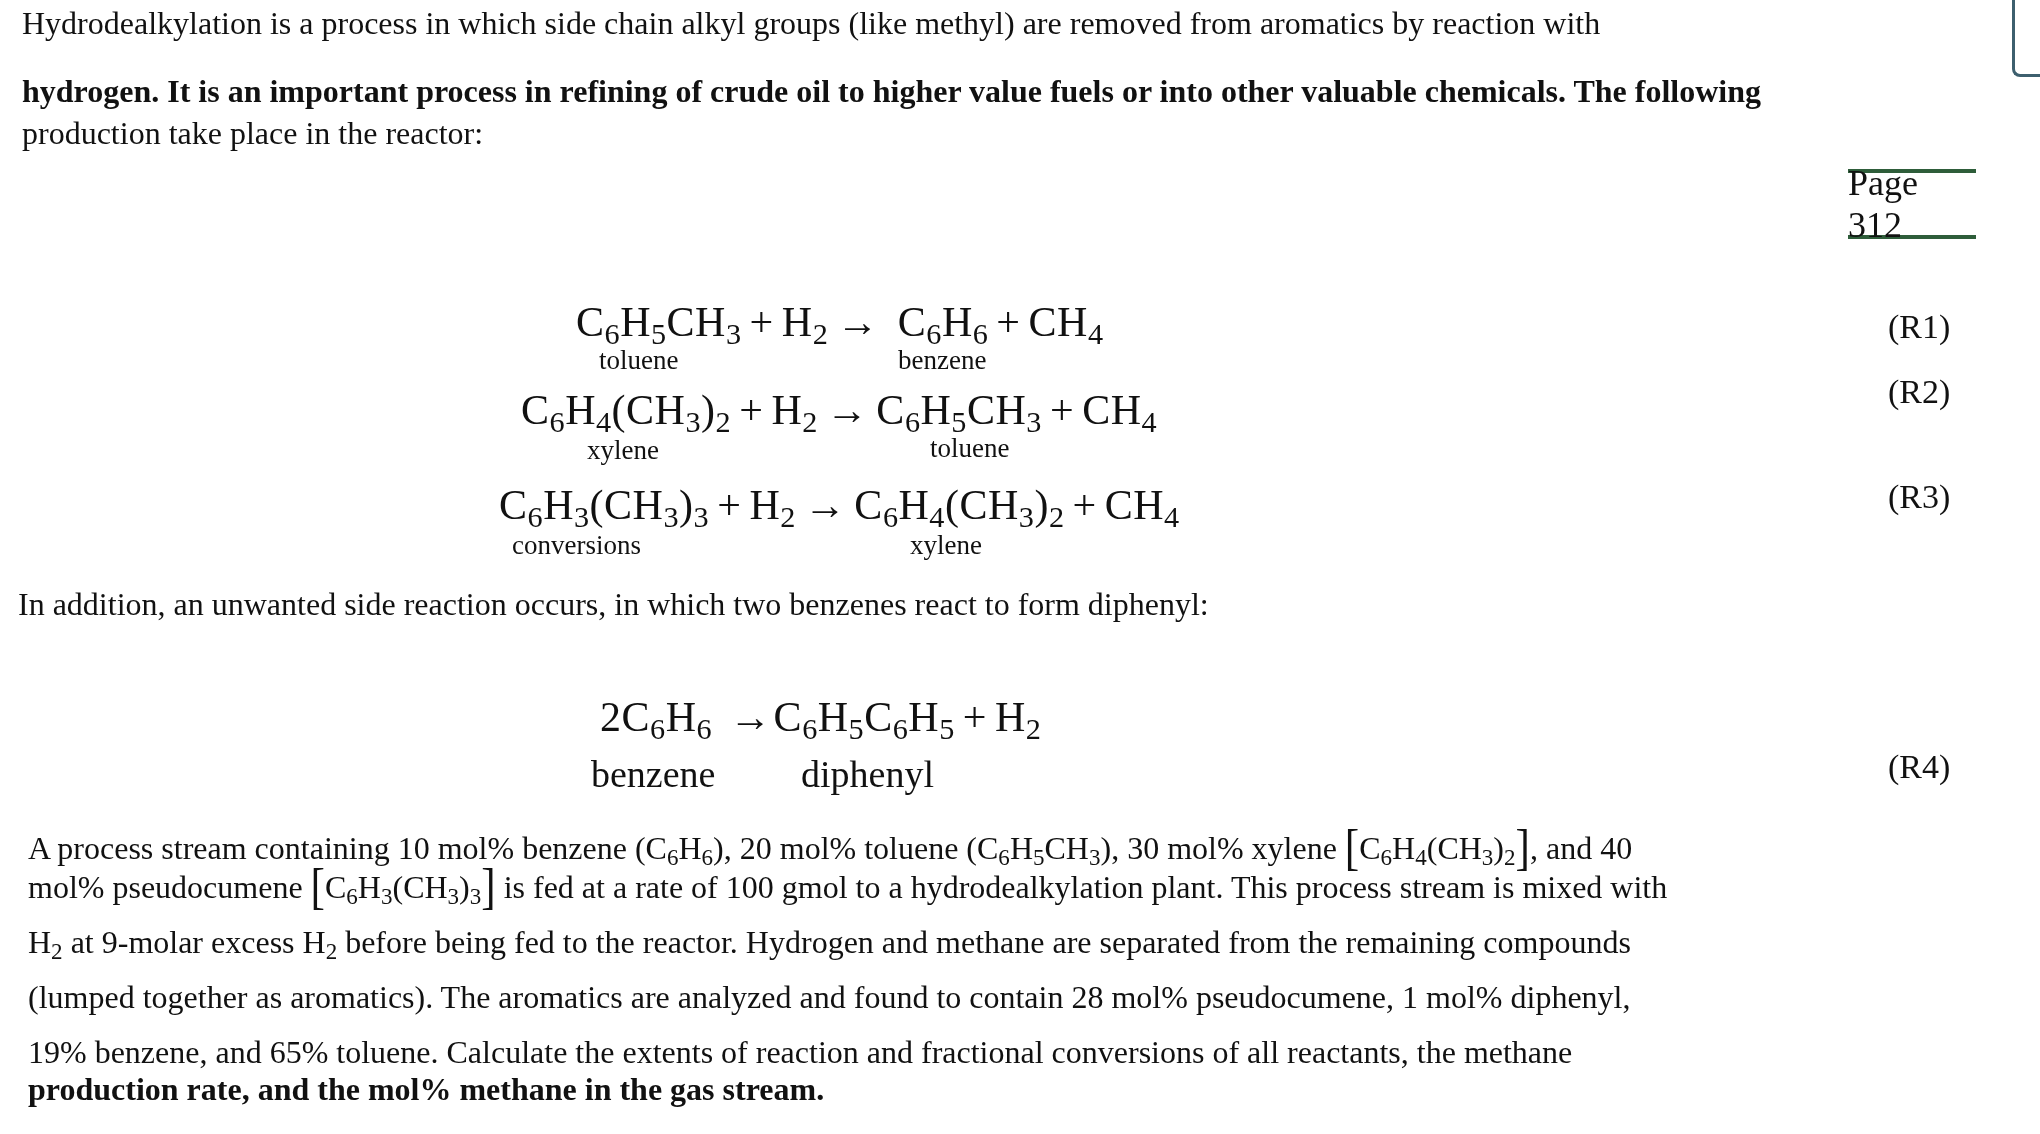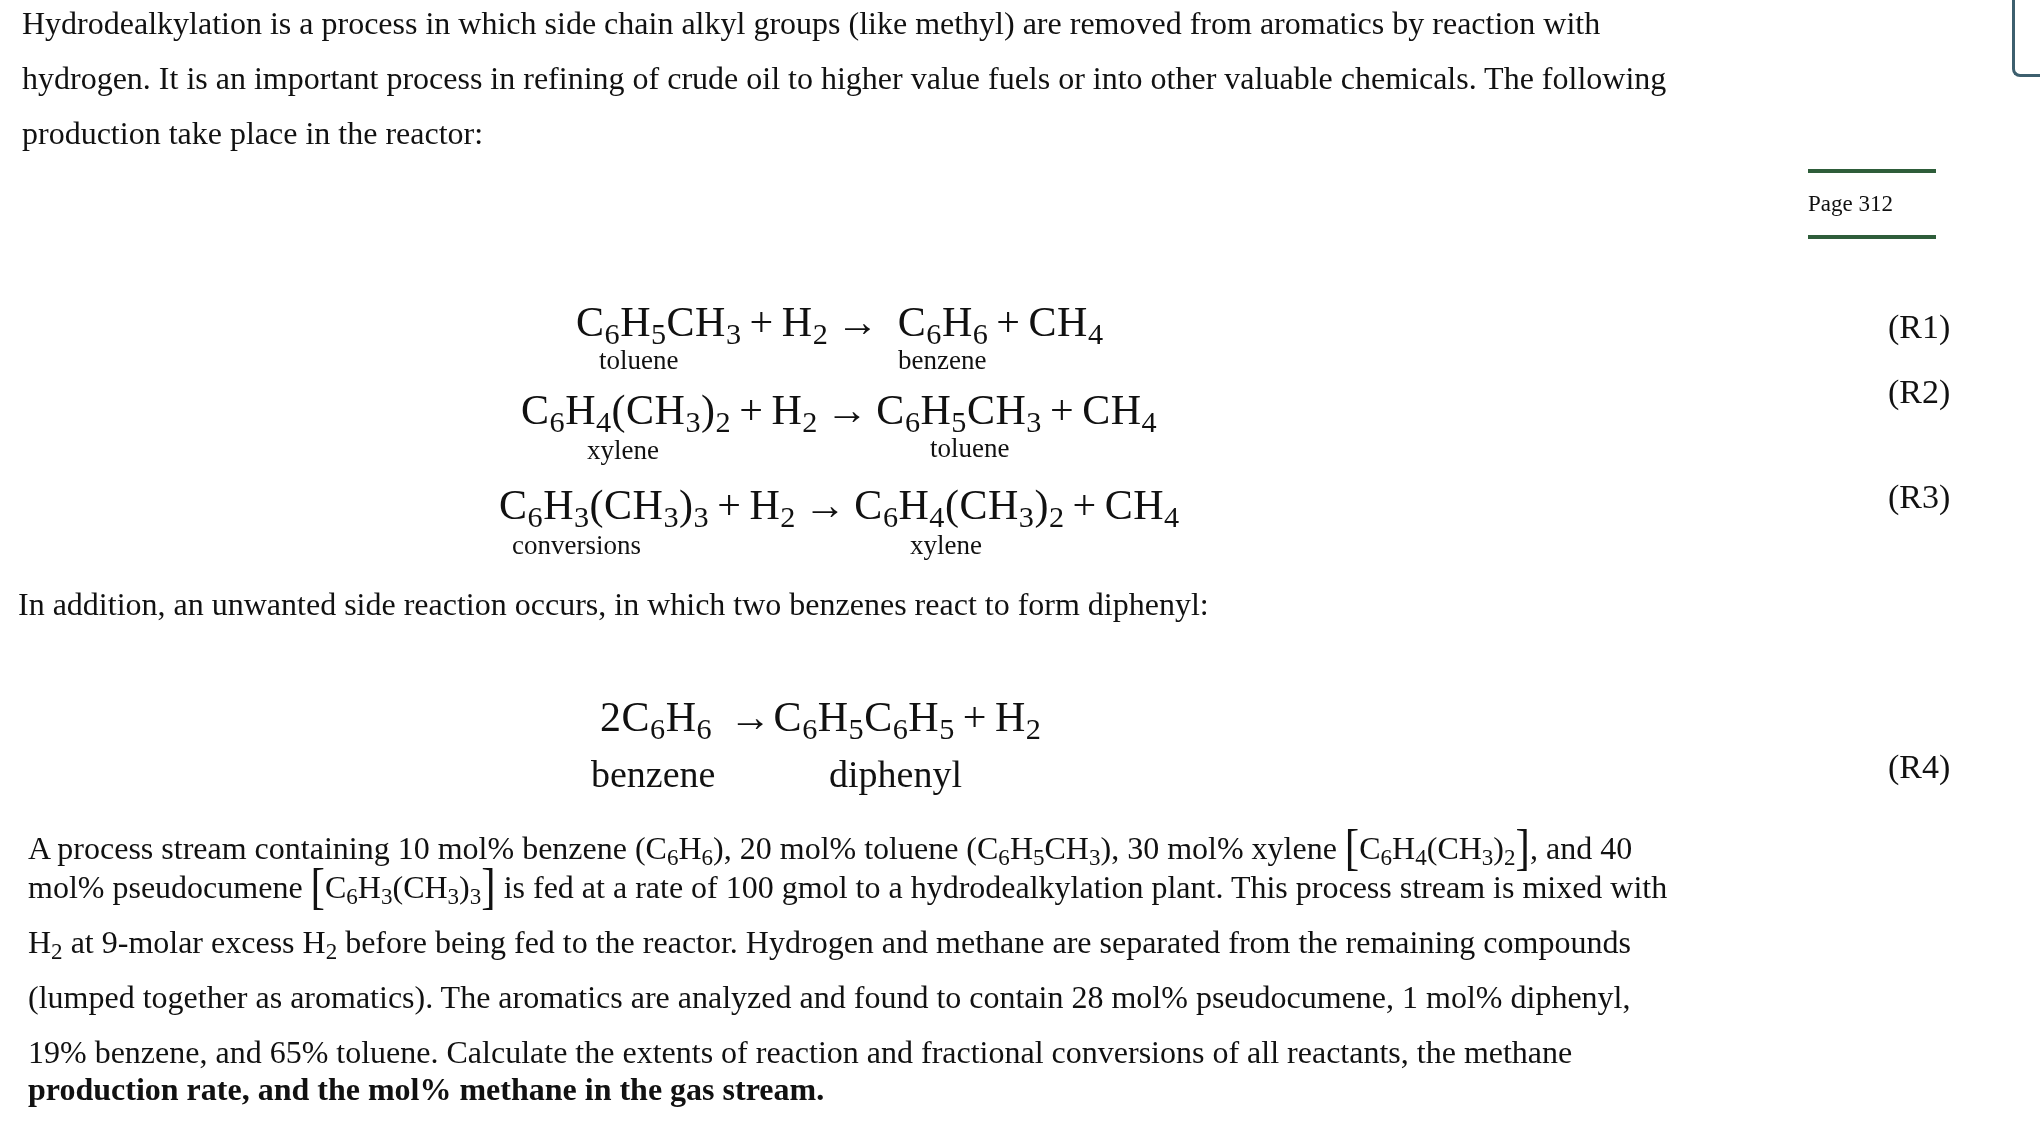--- a/index.html
+++ b/index.html
@@ -44,29 +44,29 @@
       font-size: 38px;
       white-space: nowrap;
     }
     .rnum {
       position: absolute;
       font-size: 34px;
       white-space: nowrap;
     }
     .page-marker {
       position: absolute;
-      left: 1808px;
+      left: 1848px;
       top: 169px;
       width: 128px;
       height: 62px;
       border-top: 4px solid #2e5d3a;
       border-bottom: 4px solid #2e5d3a;
       display: flex;
       align-items: center;
-      font-size: 23px;
+      font-size: 36px;
     }
     .side-bracket {
       position: absolute;
       left: 2012px;
       top: -10px;
       width: 40px;
       height: 84px;
       border-left: 3px solid #3d5f6e;
       border-bottom: 3px solid #3d5f6e;
       border-bottom-left-radius: 8px;
@@ -78,21 +78,21 @@
       vertical-align: -0.08em;
       transform: scaleY(1.15);
       font-weight: 300;
     }
   </style>
 </head>
 <body>
 
 <div class="abs para" style="left:22px; top:0px;">
   <div class="line" style="top:-4px;">Hydrodealkylation is a process in which side chain alkyl groups (like methyl) are removed from aromatics by reaction with</div>
-  <div class="line" style="top:51px;">hydrogen. It is an important process in refining of crude oil to higher value fuels or into other valuable chemicals. The following</div>
+  <div class="line" style="top:64px;font-weight:bold;">hydrogen. It is an important process in refining of crude oil to higher value fuels or into other valuable chemicals. The following</div>
   <div class="line" style="top:106px;">production take place in the reactor:</div>
 </div>
 
 <div class="side-bracket"></div>
 
 <div class="page-marker">
   <span>Page 312</span>
 </div>
 
 <div class="eq" style="left:576px; top:298px;">
@@ -115,21 +115,21 @@
 <div class="label" style="left:512px; top:530px;">conversions</div>
 <div class="label" style="left:910px; top:530px;">xylene</div>
 <div class="rnum" style="left:1888px; top:478px;text-align:right;">(R3)</div>
 
 <div class="abs para" style="left:18px; top:577px;">In addition, an unwanted side reaction occurs, in which two benzenes react to form diphenyl:</div>
 
 <div class="eq" style="left:600px; top:693px;">
   2C<sub>6</sub>H<sub>6</sub> <span style="padding:0 2px 0 6px;">→</span>C<sub>6</sub>H<sub>5</sub>C<sub>6</sub>H<sub>5</sub><span class="op">+</span>H<sub>2</sub>
 </div>
 <div class="label-lg" style="left:591px; top:752px;">benzene</div>
-<div class="label-lg" style="left:801px; top:752px;margin-left:28px;">diphenyl</div>
+<div class="label-lg" style="left:801px; top:752px;">diphenyl</div>
 <div class="rnum" style="left:1888px; top:748px;">(R4)</div>
 
 <div class="abs para" style="left:28px; top:805px; width:1990px;">
   <div class="line" style="top:0px;margin-top:16px;">
     <span>A process stream containing 10 mol% benzene (C</span><sub>6</sub>H<sub>6</sub><span>), 20 mol% toluene (C</span><sub>6</sub>H<sub>5</sub>CH<sub>3</sub><span>), 30 mol% xylene </span><span class="bracket">[</span>C<sub>6</sub>H<sub>4</sub>(CH<sub>3</sub>)<sub>2</sub><span class="bracket">]</span><span>, and 40</span>
   </div>
   <div class="line" style="top:55px;">
     <span>mol% pseudocumene </span><span class="bracket">[</span>C<sub>6</sub>H<sub>3</sub>(CH<sub>3</sub>)<sub>3</sub><span class="bracket">]</span><span> is fed at a rate of 100 gmol to a hydrodealkylation plant. This process stream is mixed with</span>
   </div>
   <div class="line" style="top:110px;">

